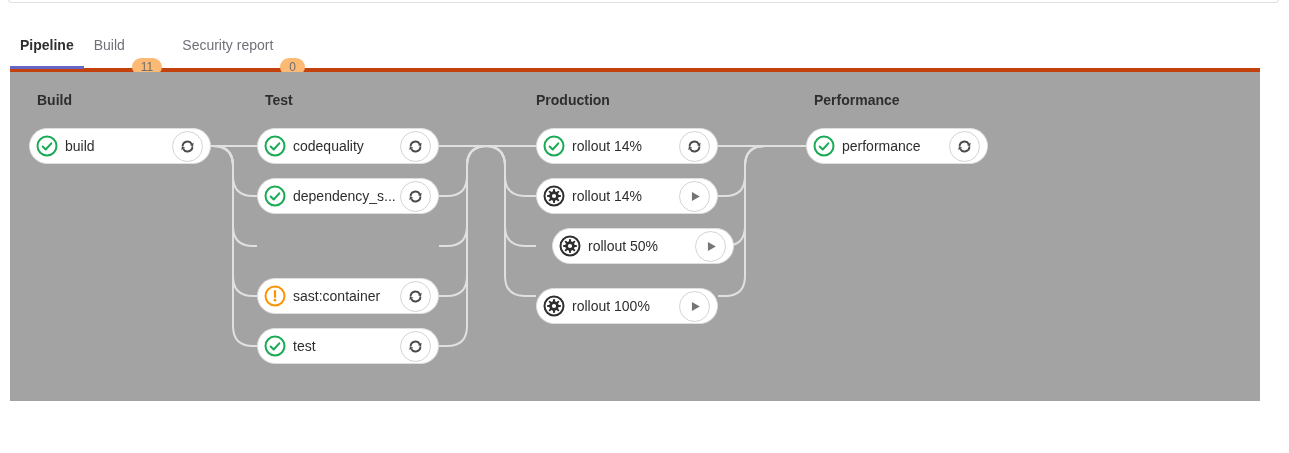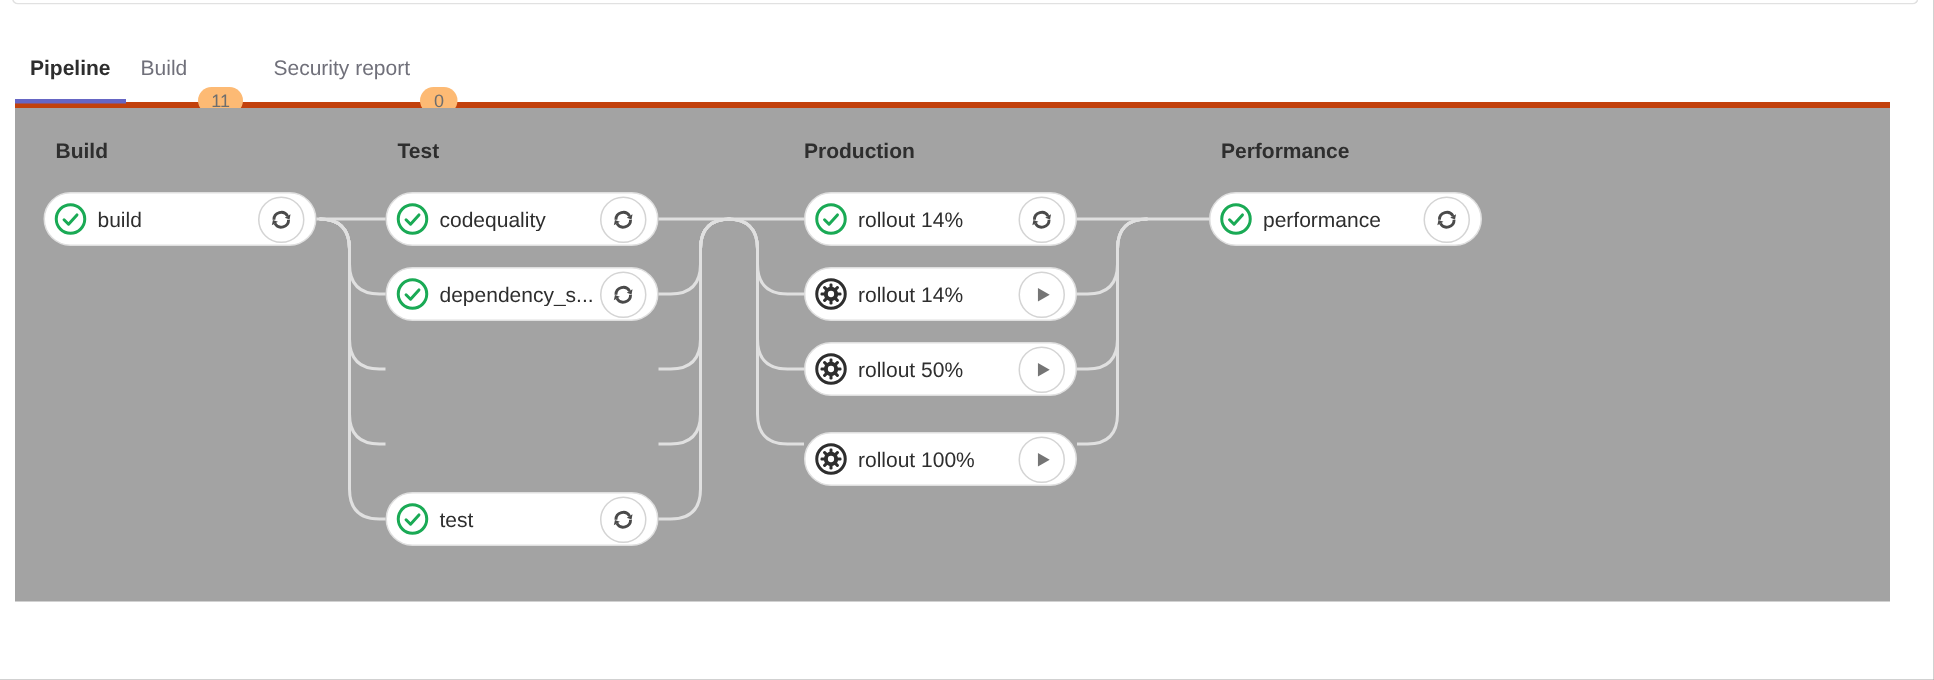--- a/index.html
+++ b/index.html
@@ -181,20 +181,33 @@
             <use href="#i-success"></use>
           </svg>
         </span>
       <span class="lbl">codequality</span>
       <button class="act">
           <svg class="ic16">
             <use href="#i-retry"></use>
           </svg>
         </button>
     </div>
+    <div class="job" style="left:247px;top:206px">
+      <span class="st">
+          <svg class="ic22">
+            <use href="#i-warning"></use>
+          </svg>
+        </span>
+      <span class="lbl">sast:container</span>
+      <button class="act">
+          <svg class="ic16">
+            <use href="#i-retry"></use>
+          </svg>
+        </button>
+    </div>
     <div class="job" style="left:247px;top:256px">
       <span class="st">
           <svg class="ic22">
             <use href="#i-success"></use>
           </svg>
         </span>
       <span class="lbl">test</span>
       <button class="act">
           <svg class="ic16">
             <use href="#i-retry"></use>
@@ -221,21 +234,21 @@
             <use href="#i-manual"></use>
           </svg>
         </span>
       <span class="lbl">rollout 14%</span>
       <button class="act">
           <svg class="ic16">
             <use href="#i-play"></use>
           </svg>
         </button>
     </div>
-    <div class="job" style="left:526px;top:156px">
+    <div class="job" style="left:542px;top:156px">
       <span class="st">
           <svg class="ic22">
             <use href="#i-manual"></use>
           </svg>
         </span>
       <span class="lbl">rollout 50%</span>
       <button class="act">
           <svg class="ic16">
             <use href="#i-play"></use>
           </svg>

